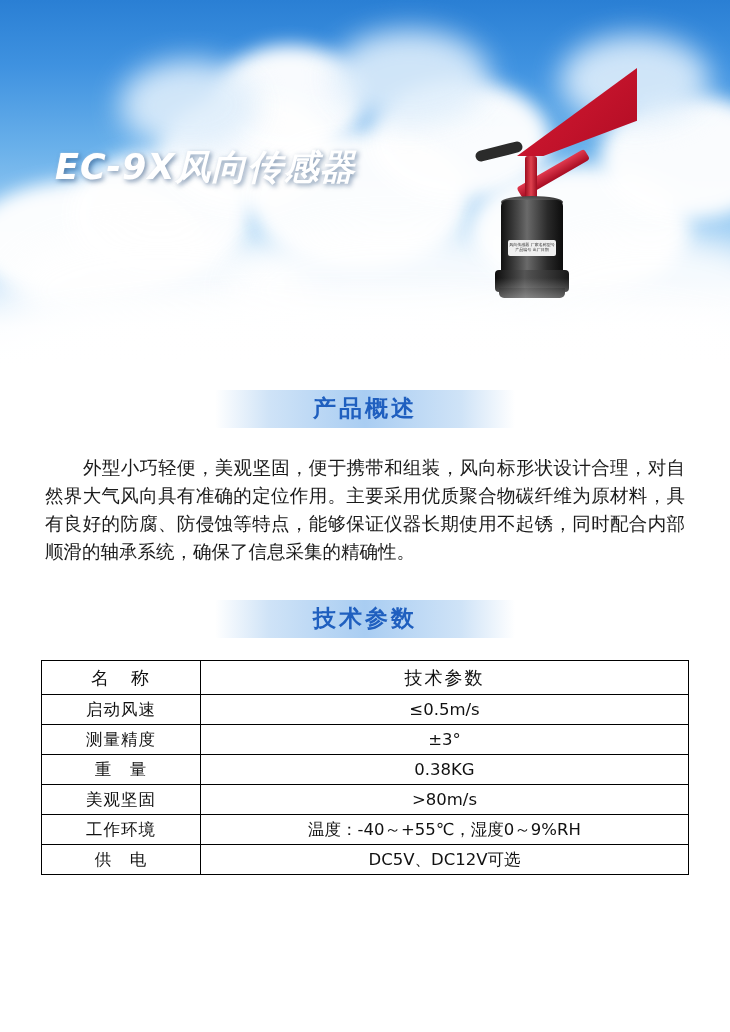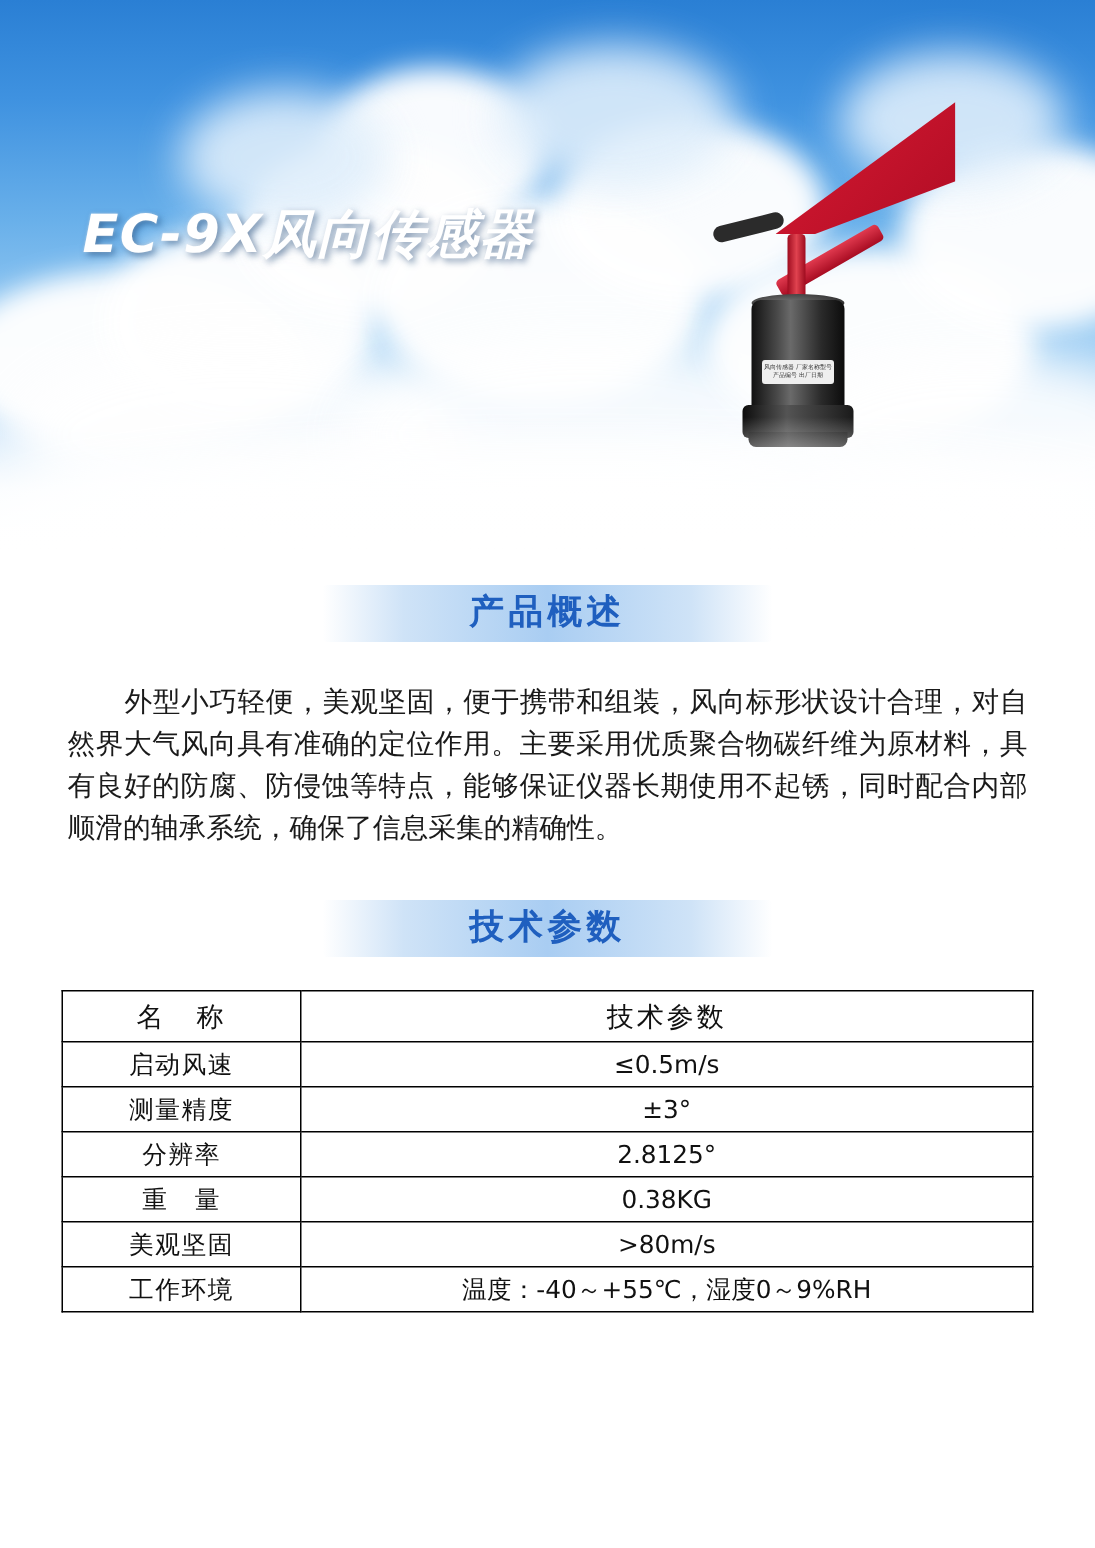--- a/index.html
+++ b/index.html
@@ -36,21 +36,21 @@
   .hero-fade {
     position: absolute;
     left: 0; bottom: 0;
     width: 730px; height: 90px;
     background: linear-gradient(to bottom, rgba(255,255,255,0) 0%, rgba(255,255,255,0.85) 55%, #ffffff 100%);
   }
 
   .hero-title {
     position: absolute;
     left: 55px;
-    top: 133px;
+    top: 144px;
     font-size: 35px;
     font-weight: bold;
     font-style: italic;
     color: #ffffff;
     letter-spacing: 1px;
     text-shadow: 2px 2px 5px rgba(20,60,110,0.55), 0 0 2px rgba(255,255,255,0.6);
     white-space: nowrap;
     font-family: "DejaVu Sans", "Liberation Sans", sans-serif;
   }
 
@@ -251,30 +251,30 @@
         </tr>
         <tr>
           <td class="name">启动风速</td>
           <td class="val">≤0.5m/s</td>
         </tr>
         <tr>
           <td class="name">测量精度</td>
           <td class="val">±3°</td>
         </tr>
         <tr>
-          <td class="name">分辨率</td>
-          <td class="val">2.8125°</td>
-        </tr>
-        <tr>
           <td class="name">重　量</td>
           <td class="val">0.38KG</td>
         </tr>
         <tr>
           <td class="name">美观坚固</td>
           <td class="val">&gt;80m/s</td>
         </tr>
         <tr>
           <td class="name">工作环境</td>
           <td class="val">温度：-40～+55℃，湿度0～9%RH</td>
         </tr>
+        <tr>
+          <td class="name">供　电</td>
+          <td class="val">DC5V、DC12V可选</td>
+        </tr>
       </tbody>
   </table>
 </div>
 
 </body></html>

